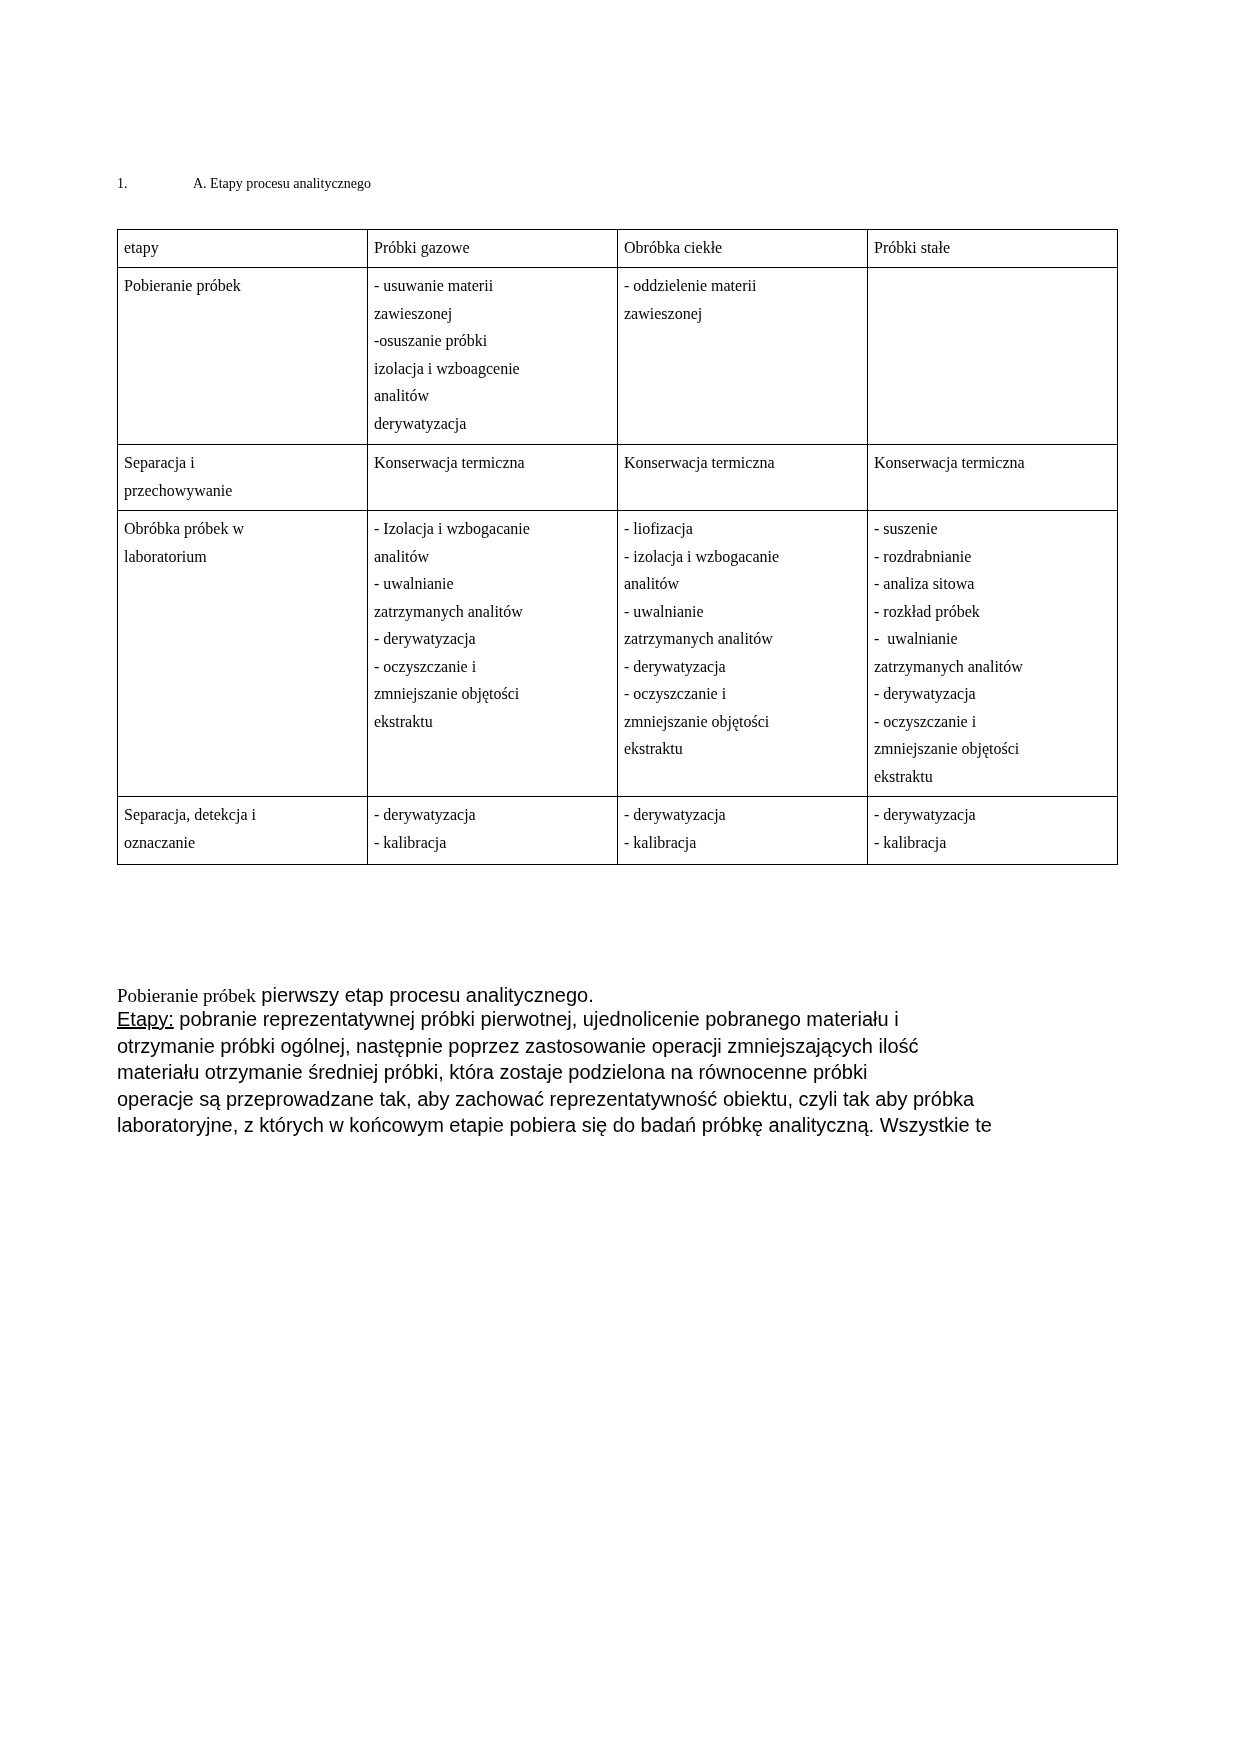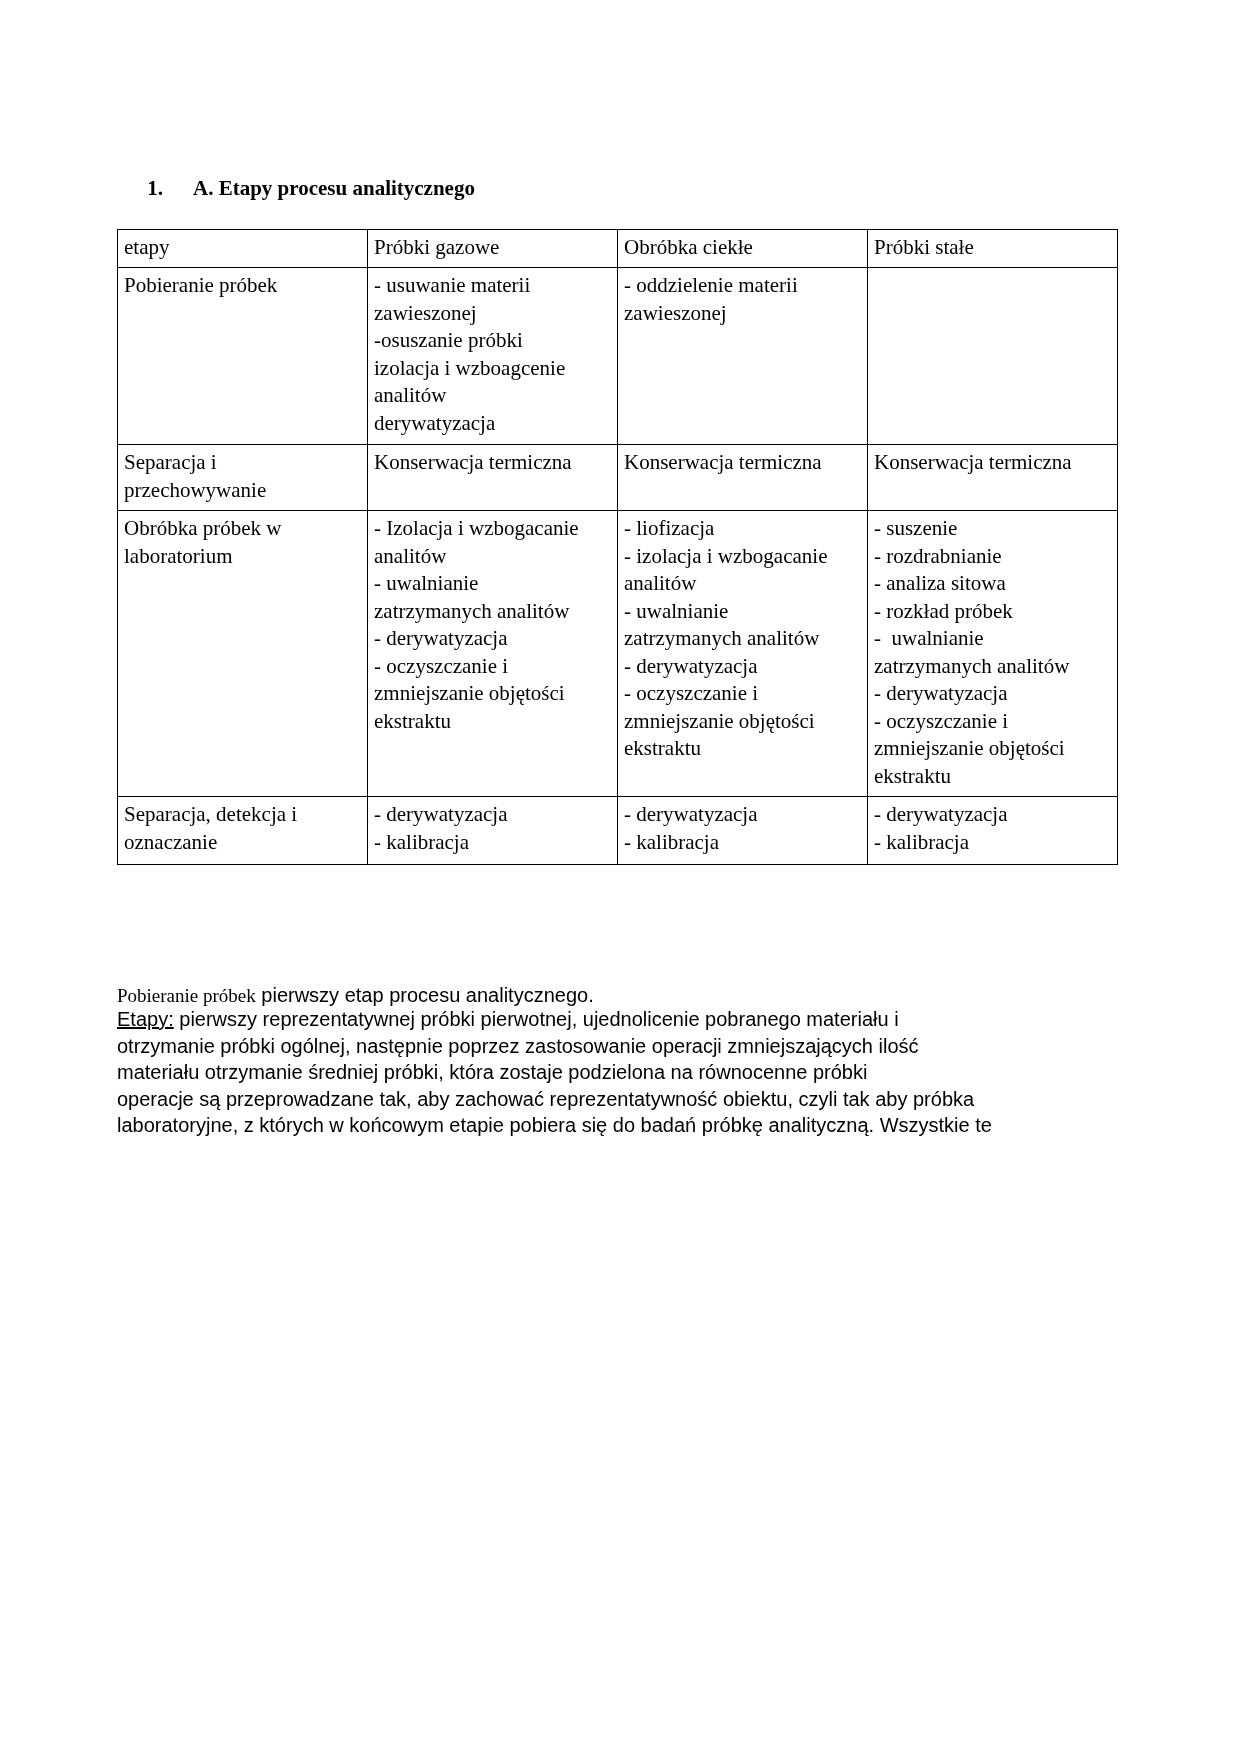--- a/index.html
+++ b/index.html
@@ -1,28 +1,28 @@
 <!DOCTYPE html>
 <html><head>
 <meta charset="utf-8">
 <style>
   html, body { margin: 0; padding: 0; background: #ffffff; }
   body { width: 1240px; height: 1754px; position: relative; color: #000; overflow: hidden; }
   .heading {
     position: absolute; left: 117px; top: 176px;
     font-family: "Liberation Serif", "DejaVu Serif", serif;
-    font-weight: bold; font-size: 21px; white-space: nowrap; text-align: center;
+    font-weight: normal; font-size: 14px; white-space: nowrap;
   }
   .heading .num { display: inline-block; width: 76px; }
   table.stages {
     position: absolute; left: 117px; top: 229px;
     border-collapse: collapse; table-layout: fixed;
     width: 999px;
     font-family: "Liberation Serif", "DejaVu Serif", serif;
-    font-size: 21px; line-height: 27.5px;
+    font-size: 16px; line-height: 27.5px;
   }
   table.stages col { width: 250px; }
   table.stages td {
     border: 1.5px solid #000; vertical-align: top;
     padding: 4px 5px 2px 6px;
   }
   .line { display: block; white-space: pre-wrap; }
   tr.r-head td { height: 31px; }
   tr.r-sampling td { height: 170px; }
   tr.r-transport td { height: 59px; }
@@ -155,18 +155,18 @@
         </td>
     </tr>
   </tbody>
 </table>
 
 <div class="intro">
   <span class="serif">Pobieranie próbek</span><span class="sans"> pierwszy etap procesu analitycznego.</span>
 </div>
 
 <div class="para">
-  <span class="pl"><span class="u">Etapy:</span><span> pierwszy reprezentatywnej </span><span class="i">próbki pierwotnej</span><span>, ujednolicenie pobranego materiału i</span></span>
+  <span class="pl"><span class="u">Etapy:</span><span> pobranie reprezentatywnej </span><span class="i">próbki pierwotnej</span><span>, ujednolicenie pobranego materiału i</span></span>
   <span class="pl">otrzymanie próbki ogólnej, następnie poprzez zastosowanie operacji zmniejszających ilość</span>
   <span class="pl">materiału otrzymanie średniej próbki, która zostaje podzielona na równocenne próbki</span>
   <span class="pl">operacje są przeprowadzane tak, aby zachować reprezentatywność obiektu, czyli tak aby próbka</span>
   <span class="pl"><span>laboratoryjne, z których w końcowym etapie pobiera się do badań </span><span class="i">próbkę analityczną</span><span>. Wszystkie te</span></span>
 </div>
 
 </body></html>

